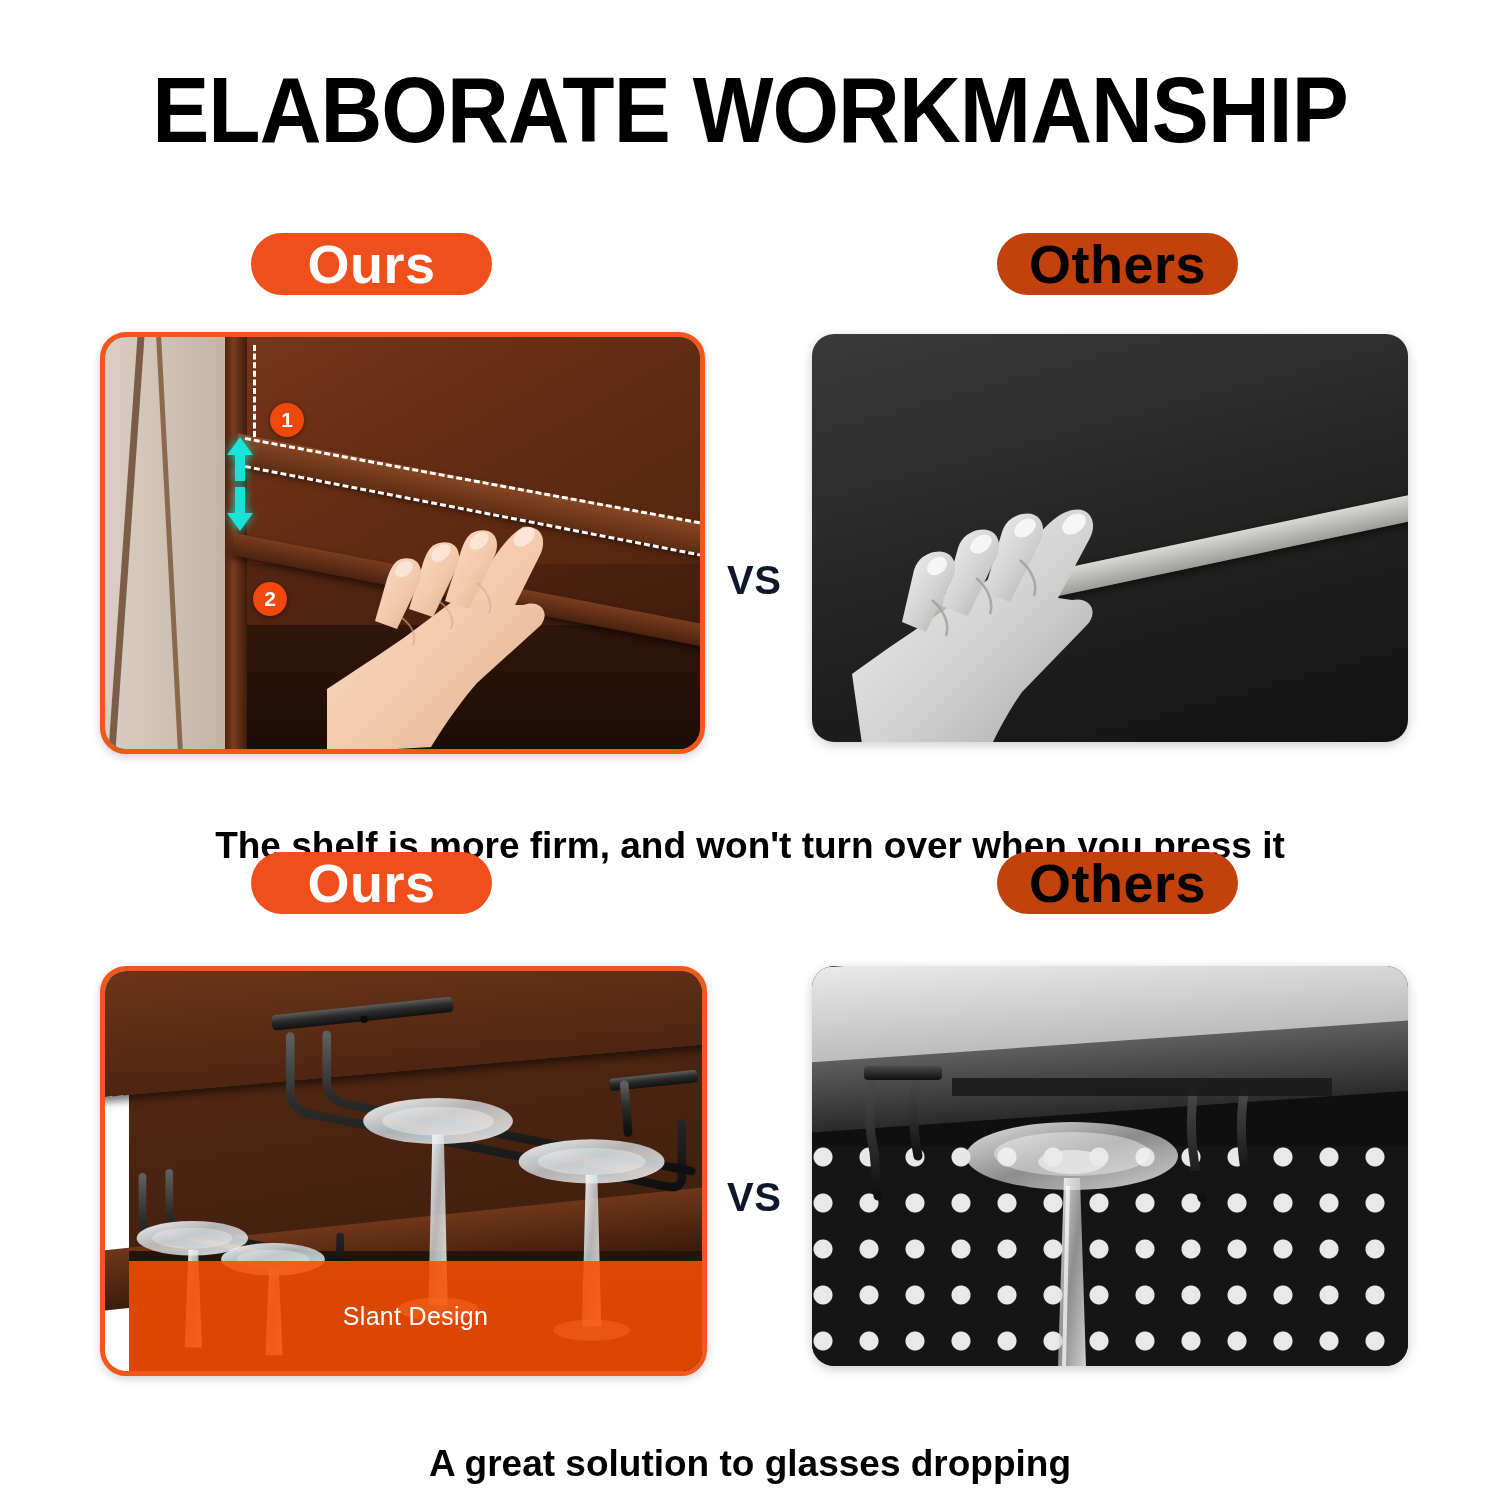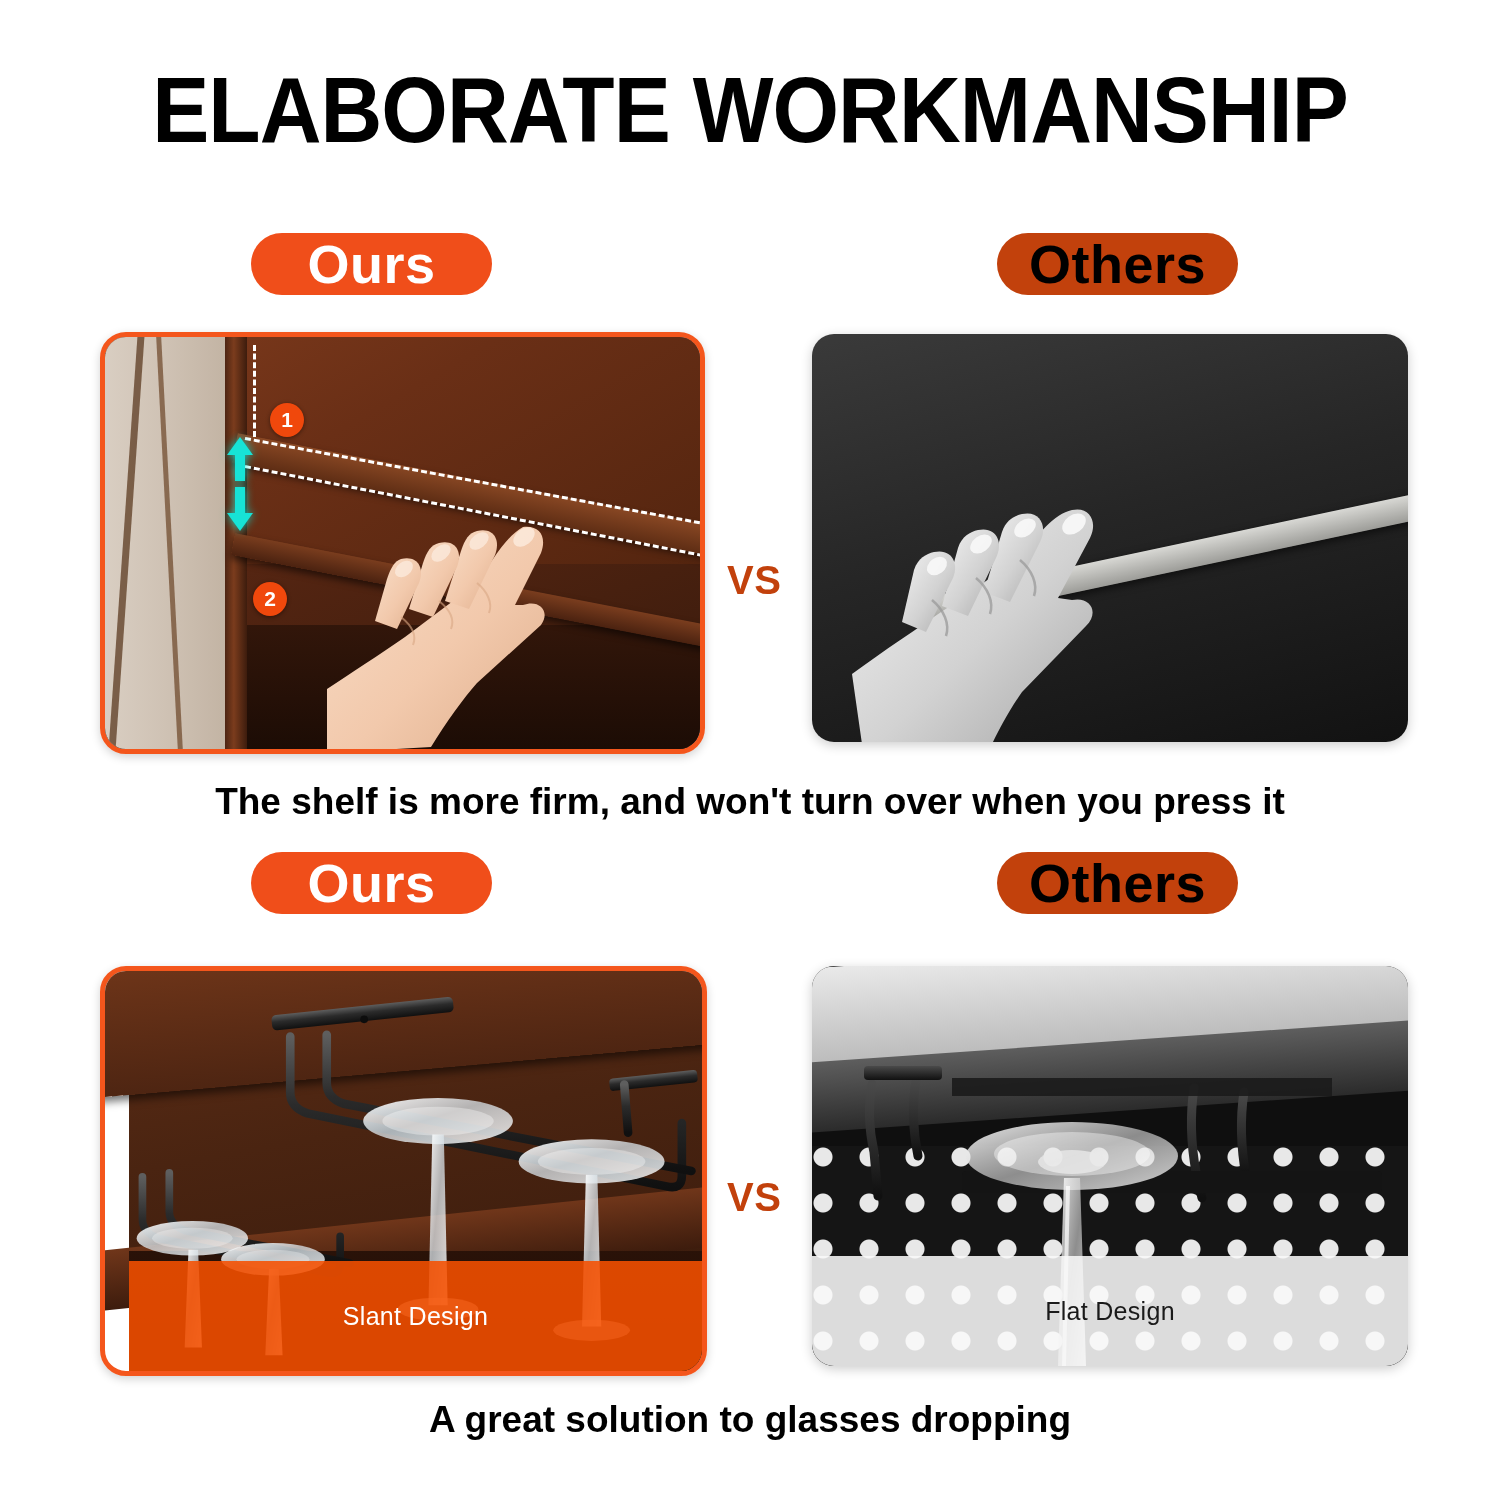--- a/index.html
+++ b/index.html
@@ -38,21 +38,21 @@
   .badge-others{ background:#c2410c; color:#000000; }
 
   #badge-ours-1{ left:251px; top:233px; width:241px; }
   #badge-others-1{ left:997px; top:233px; width:241px; }
   #badge-ours-2{ left:251px; top:852px; width:241px; }
   #badge-others-2{ left:997px; top:852px; width:241px; }
 
   
   .vs{
     position:absolute;
-    font-size:40px;font-weight:bold;color:#c2410c;
+    font-size:40px;font-weight:bold;color:#0f172a;
     letter-spacing:0.5px;
   }
   #vs-1{ left:727px; top:558px; }
   #vs-2{ left:727px; top:1175px; }
 
   
   .panel{
     position:absolute;
     overflow:hidden;
   }
@@ -225,20 +225,21 @@
     display:flex;align-items:center;justify-content:center;
     color:#1a1a1a;font-size:25px;letter-spacing:.3px;
   }
 
   
   .caption{
     position:absolute;left:0;width:1500px;text-align:center;
     font-family:"Liberation Sans Narrow","Liberation Sans",sans-serif;
     font-weight:bold;color:#000000;
     white-space:nowrap;
+    margin-top:44px;
   }
   #caption-1{ top:781px; font-size:37px; }
   #caption-2{ top:1399px; font-size:37px; }
 </style>
 </head>
 <body>
 
 <div class="title">ELABORATE WORKMANSHIP</div>
 
 <div class="badge badge-ours" id="badge-ours-1">Ours</div>
@@ -425,19 +426,16 @@
 
       <g>
         <ellipse cx="260" cy="190" rx="106" ry="34" fill="url(#glassg2)"></ellipse>
         <ellipse cx="260" cy="188" rx="78" ry="22" fill="#ffffff" opacity=".4"></ellipse>
         <ellipse cx="260" cy="196" rx="34" ry="12" fill="#e8e8e8" opacity=".8"></ellipse>
         <path d="M252,212 L246,400 L274,400 L268,212 Z" fill="url(#glassg2)"></path>
         <path d="M256,220 L252,400" stroke="#ffffff" stroke-width="4" opacity=".7" fill="none"></path>
       </g>
     </svg>
 
-    <div class="band-white">
-      <span>Flat Design</span>
-    </div>
   </div>
 </div>
 
 <div class="caption" id="caption-2">A great solution to glasses dropping</div>
 
 </body></html>

